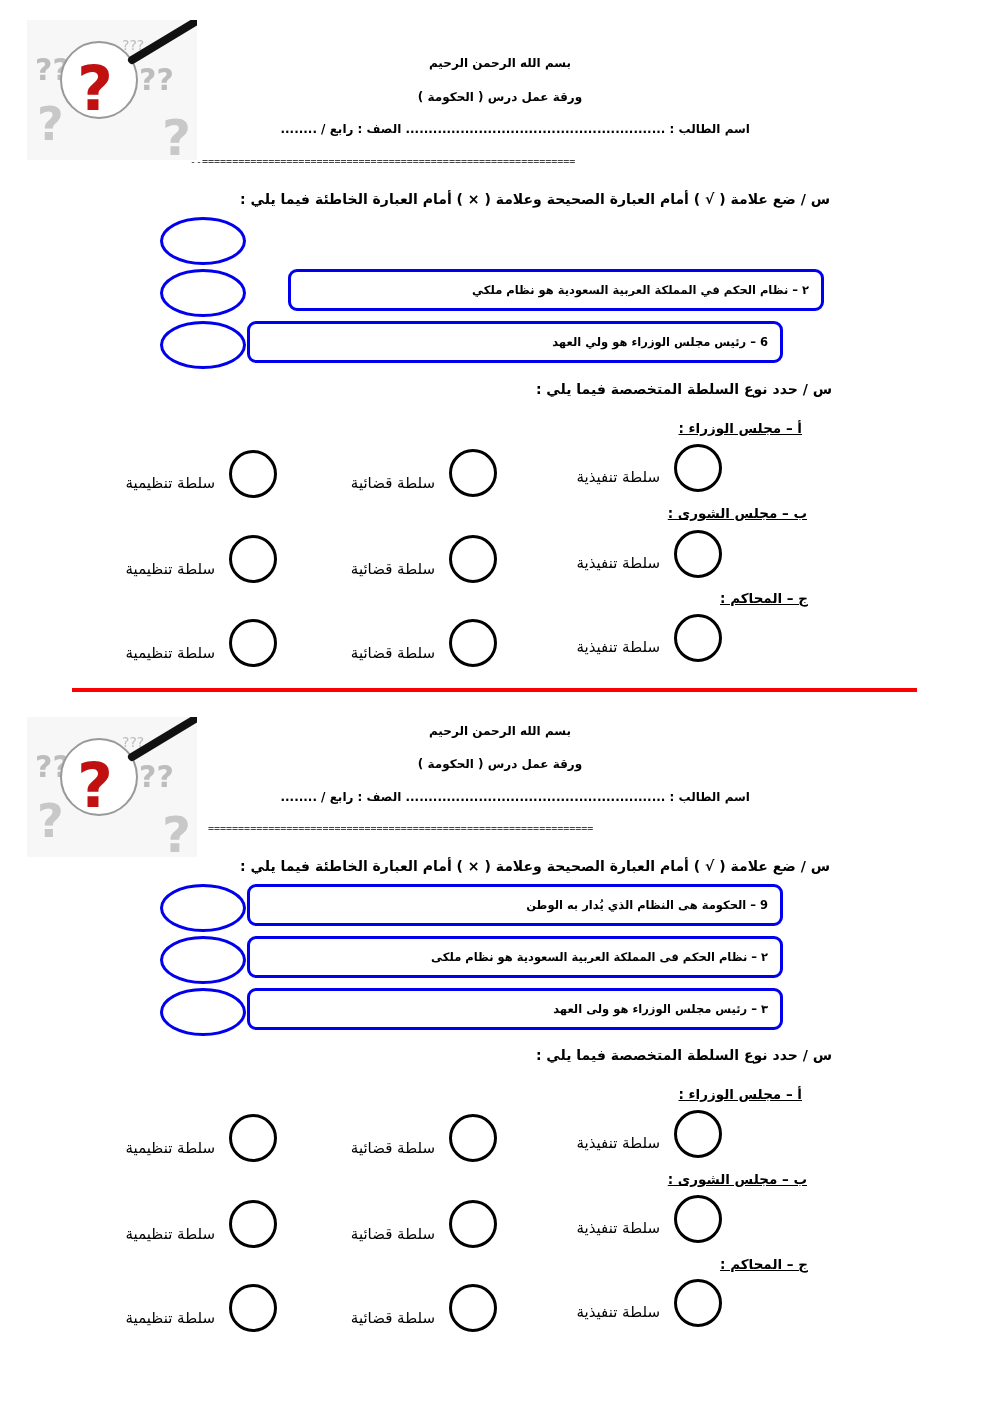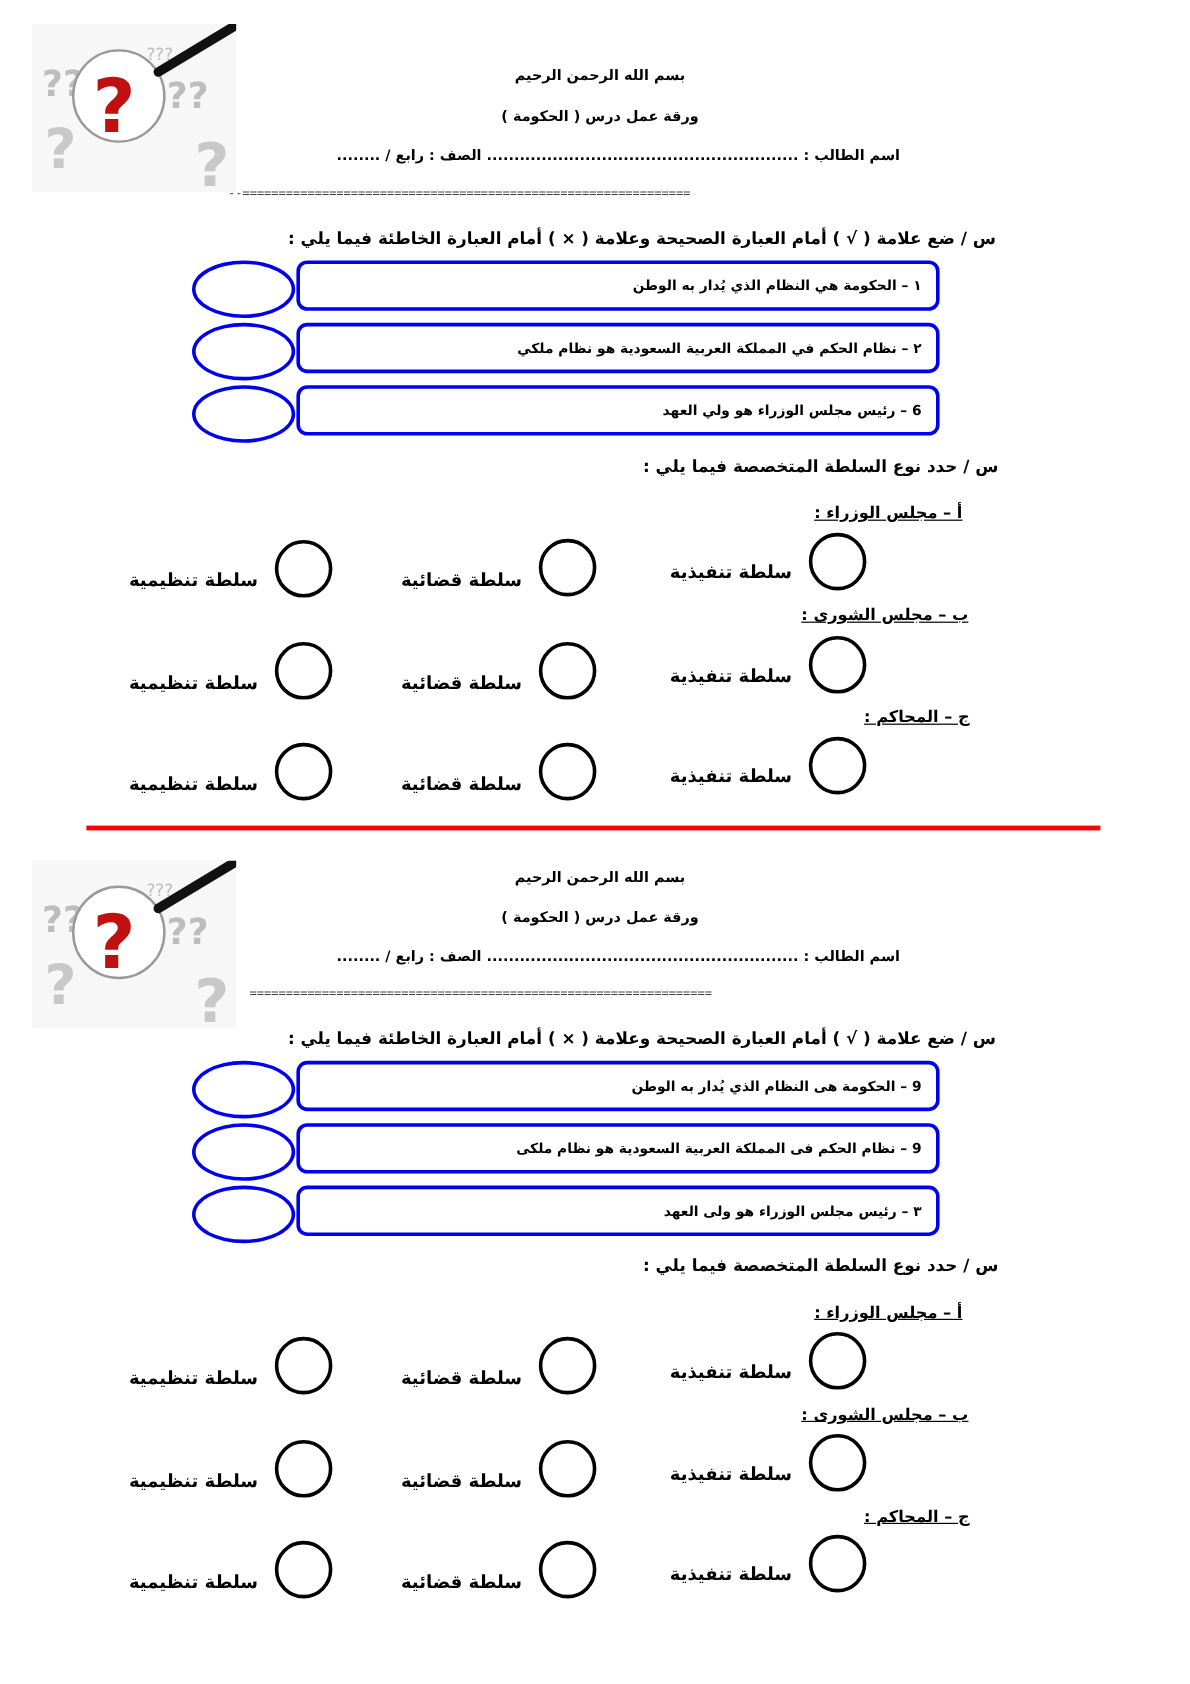--- a/index.html
+++ b/index.html
@@ -9,21 +9,21 @@
   .worksheet { position: absolute; left: 0; width: 992px; height: 680px; }
   .logo-img { position: absolute; left: 27px; top: 20px; width: 170px; height: 140px; background: #f4f4f4; overflow: hidden; }
   .hdr { position: absolute; font-weight: bold; font-size: 12px; white-space: nowrap; text-align: center; }
   .divider-eq { position: absolute; font-family: "DejaVu Sans Mono", monospace; font-size: 10px; color: #444; letter-spacing: 0px; white-space: nowrap; overflow: hidden; }
   .q-title { position: absolute; font-weight: bold; font-size: 14px; white-space: nowrap; }
   .tf-box { position: absolute; left: 247px; width: 536px; height: 42px; border: 3px solid #0000ee; border-radius: 9px; box-sizing: border-box; }
   .tf-text { position: absolute; right: 12px; top: 11px; font-weight: bold; font-size: 11.5px; white-space: nowrap; }
   .tf-ellipse { position: absolute; left: 160px; width: 86px; height: 48px; border: 3px solid #0000ee; border-radius: 50%; box-sizing: border-box; }
   .sub-label { position: absolute; font-weight: bold; font-size: 13.5px; white-space: nowrap; text-decoration: underline; }
   .opt-circle { position: absolute; width: 48px; height: 48px; border: 3px solid #000; border-radius: 50%; box-sizing: border-box; }
-  .opt-label { position: absolute; font-weight: bold; font-size: 15px; white-space: nowrap; }
+  .opt-label { position: absolute; font-weight: normal; font-size: 15px; white-space: nowrap; }
   .red-sep { position: absolute; left: 72px; top: 688px; width: 845px; height: 4px; background: #ff0000; }
 </style>
 </head>
 <body>
 
 <div class="worksheet" style="top:0px;">
   <div class="logo-img">
     <svg width="170" height="140" viewBox="0 0 170 140">
       <rect width="170" height="140" fill="#f7f7f7"></rect>
       <text x="8" y="60" font-size="30" fill="#bdbdbd" font-weight="bold" font-family="DejaVu Sans, sans-serif">??</text>
@@ -37,25 +37,22 @@
     </svg>
   </div>
   <div class="hdr rtl" style="left:400px; top:56px; width:200px;">بسم الله الرحمن الرحيم</div>
   <div class="hdr rtl" style="left:380px; top:90px; width:240px;">ورقة عمل درس ( الحكومة )</div>
   <div class="hdr rtl" style="left:240px; top:122px; width:510px; text-align:right;">اسم الطالب : ......................................................... الصف : رابع / ........</div>
   <div class="divider-eq" style="left:190px; top:156px; width:612px;">--==============================================================</div>
 
   <div class="q-title rtl" style="right:162px; top:191px;">س / ضع علامة ( √ ) أمام العبارة الصحيحة وعلامة ( × ) أمام العبارة الخاطئة فيما يلي :</div>
 
   <div class="tf-ellipse" style="top:217px;"></div>
-  <div class="tf-box" style="top:217px;">
-    <span class="tf-text rtl">١ – الحكومة هي النظام الذي يُدار به الوطن</span>
-  </div>
   <div class="tf-ellipse" style="top:269px;"></div>
-  <div class="tf-box" style="top:269px;">
+  <div class="tf-box" style="top:269px;margin-left:41px;">
     <span class="tf-text rtl">٢ – نظام الحكم في المملكة العربية السعودية هو نظام ملكي</span>
   </div>
   <div class="tf-ellipse" style="top:321px;"></div>
   <div class="tf-box" style="top:321px;">
     <span class="tf-text rtl">6 – رئيس مجلس الوزراء هو ولي العهد</span>
   </div>
 
   <div class="q-title rtl" style="right:160px; top:381px;">س / حدد نوع السلطة المتخصصة فيما يلي :</div>
 
   <div class="sub-label rtl" style="right:190px; top:420px;">أ – مجلس الوزراء :</div>
@@ -105,21 +102,21 @@
   <div class="divider-eq" style="left:208px; top:126px; width:594px;">================================================================</div>
 
   <div class="q-title rtl" style="right:162px; top:161px;">س / ضع علامة ( √ ) أمام العبارة الصحيحة وعلامة ( × ) أمام العبارة الخاطئة فيما يلي :</div>
 
   <div class="tf-ellipse" style="top:187px;"></div>
   <div class="tf-box" style="top:187px;">
     <span class="tf-text rtl">9 – الحكومة هى النظام الذي يُدار به الوطن</span>
   </div>
   <div class="tf-ellipse" style="top:239px;"></div>
   <div class="tf-box" style="top:239px;">
-    <span class="tf-text rtl">9 – نظام الحكم فى المملكة العربية السعودية هو نظام ملكى</span>
+    <span class="tf-text rtl">٢ – نظام الحكم فى المملكة العربية السعودية هو نظام ملكى</span>
   </div>
   <div class="tf-ellipse" style="top:291px;"></div>
   <div class="tf-box" style="top:291px;">
     <span class="tf-text rtl">٣ – رئيس مجلس الوزراء هو ولى العهد</span>
   </div>
 
   <div class="q-title rtl" style="right:160px; top:350px;">س / حدد نوع السلطة المتخصصة فيما يلي :</div>
 
   <div class="sub-label rtl" style="right:190px; top:389px;">أ – مجلس الوزراء :</div>
   <div class="opt-circle" style="left:674px; top:413px;"></div>

